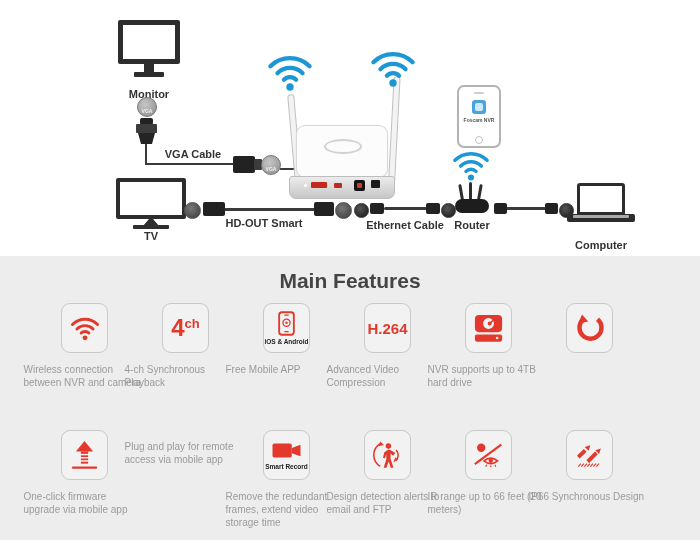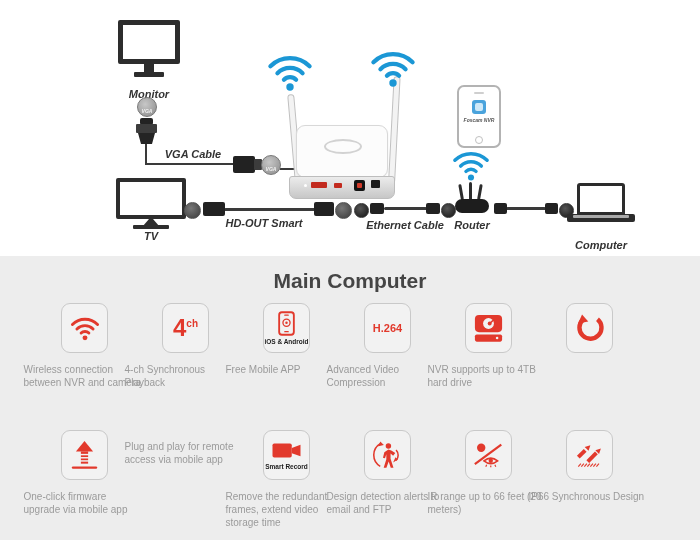--- a/index.html
+++ b/index.html
@@ -1,20 +1,20 @@
 <!DOCTYPE html>
 <html><head>
 <meta charset="utf-8">
 <style>
   html,body{margin:0;padding:0;}
   body{width:700px;height:540px;position:relative;overflow:hidden;background:#ffffff;
        font-family:"Liberation Sans", sans-serif;}
   .abs{position:absolute;}
   
-  .diagram{position:absolute;left:0;top:0;width:700px;height:268px;background:#fff;font-style:italic;}
+  .diagram{position:absolute;left:0;top:0;width:700px;height:268px;background:#fff;}
   .lbl{position:absolute;font-size:11px;font-weight:600;color:#333;text-align:center;}
   .cable{position:absolute;background:#3a3a3a;}
   .screen{position:absolute;background:#fff;border:5px solid #2d2d2d;border-radius:2px;box-sizing:border-box;}
   .tvscreen{position:absolute;background:#fff;border:4px solid #2d2d2d;border-radius:2px;box-sizing:border-box;}
   .blk{position:absolute;background:#2d2d2d;}
   .trap-down{position:absolute;width:16px;border-bottom:7px solid #2d2d2d;border-left:6px solid transparent;border-right:6px solid transparent;box-sizing:border-box;}
   .circ-vga{position:absolute;width:20px;height:20px;border-radius:50%;
     background:radial-gradient(circle at 40% 35%, #c7c7c7, #8b8b8b);border:1px solid #777;
     box-sizing:border-box;color:#f2f2f2;font-size:5px;font-weight:700;text-align:center;line-height:26px;}
   .circ-gray{position:absolute;width:17px;height:17px;border-radius:50%;
@@ -29,22 +29,22 @@
   .features-title{padding-top:13px;text-align:center;font-size:21px;line-height:24px;font-weight:600;color:#454545;}
   .features-grid{display:grid;grid-template-columns:repeat(6,101px);padding-left:34px;margin-top:10px;}
   .feature{height:127px;display:flex;flex-direction:column;align-items:center;}
   .tile{width:47px;height:50px;box-sizing:border-box;background:#f2f2f2;border:1px solid #c9c9c9;border-radius:9px;
         display:flex;flex-direction:column;align-items:center;justify-content:center;}
   .caption{margin-top:10px;width:122px;margin-left:-11px;margin-right:-11px;text-align:left;
            font-size:10px;line-height:13px;color:#9b9b9b;}
   .badge{font-size:6.5px;font-weight:700;color:#1d1d1d;margin-top:2px;white-space:nowrap;}
   .txt-red{color:#e2392c;font-weight:700;}
   .t4{font-size:24px;line-height:24px;}
-  .tch{font-size:10px;line-height:9px;margin-top:3px;}
-  .th264{font-size:11px;}
+  .tch{font-size:13px;line-height:9px;margin-top:3px;}
+  .th264{font-size:15px;}
   .tpnp{font-size:17px;}
   .t4wrap{display:flex;align-items:flex-start;}
 </style>
 </head>
 <body>
 
 <div class="diagram">
 
   <div class="cable" style="left:145px;top:143px;width:2px;height:22px;"></div>
   <div class="cable" style="left:145px;top:163px;width:89px;height:2px;"></div>
@@ -144,21 +144,21 @@
   <div class="circ-black" style="left:559px;top:203px;"></div>
 
   <div class="abs" style="left:577px;top:183px;width:48px;height:32px;background:#fff;border:3px solid #2c2c2c;border-radius:3px 3px 0 0;box-sizing:border-box;"></div>
   <div class="abs" style="left:567px;top:214px;width:68px;height:8px;background:#2c2c2c;border-radius:2px;">
     <div style="position:absolute;left:6px;top:1px;width:56px;height:3px;background:#a9a9a9;border-radius:1px;"></div>
   </div>
   <div class="lbl" style="left:561px;top:239px;width:80px;">Computer</div>
 </div>
 
 <div class="features">
-  <div class="features-title">Main Computer</div>
+  <div class="features-title">Main Features</div>
 
   <div class="features-grid">
 
     <div class="feature">
       <div class="tile">
         <svg width="34" height="29" viewBox="0 0 40 34">
           <g fill="none" stroke="#e2392c" stroke-width="3.4" stroke-linecap="round">
             <path d="M5.2 12.2 A 21 21 0 0 1 34.8 12.2"></path>
             <path d="M10.5 17.5 A 13.5 13.5 0 0 1 29.5 17.5"></path>
             <path d="M15.4 22.4 A 6.5 6.5 0 0 1 24.6 22.4"></path>

